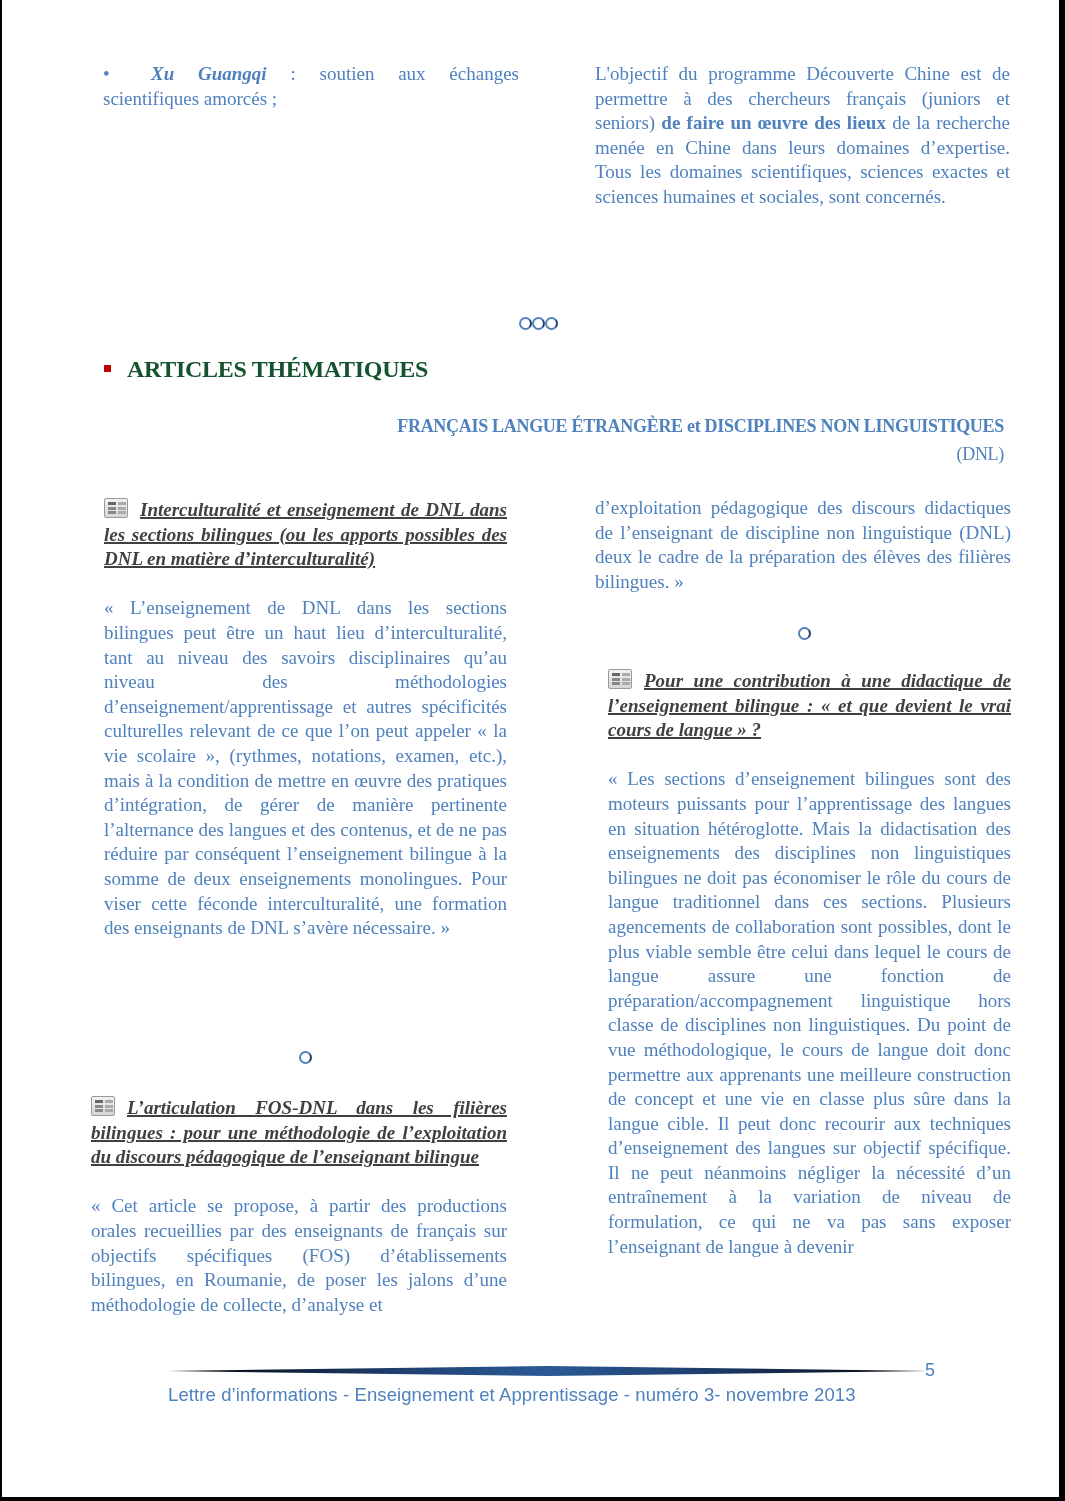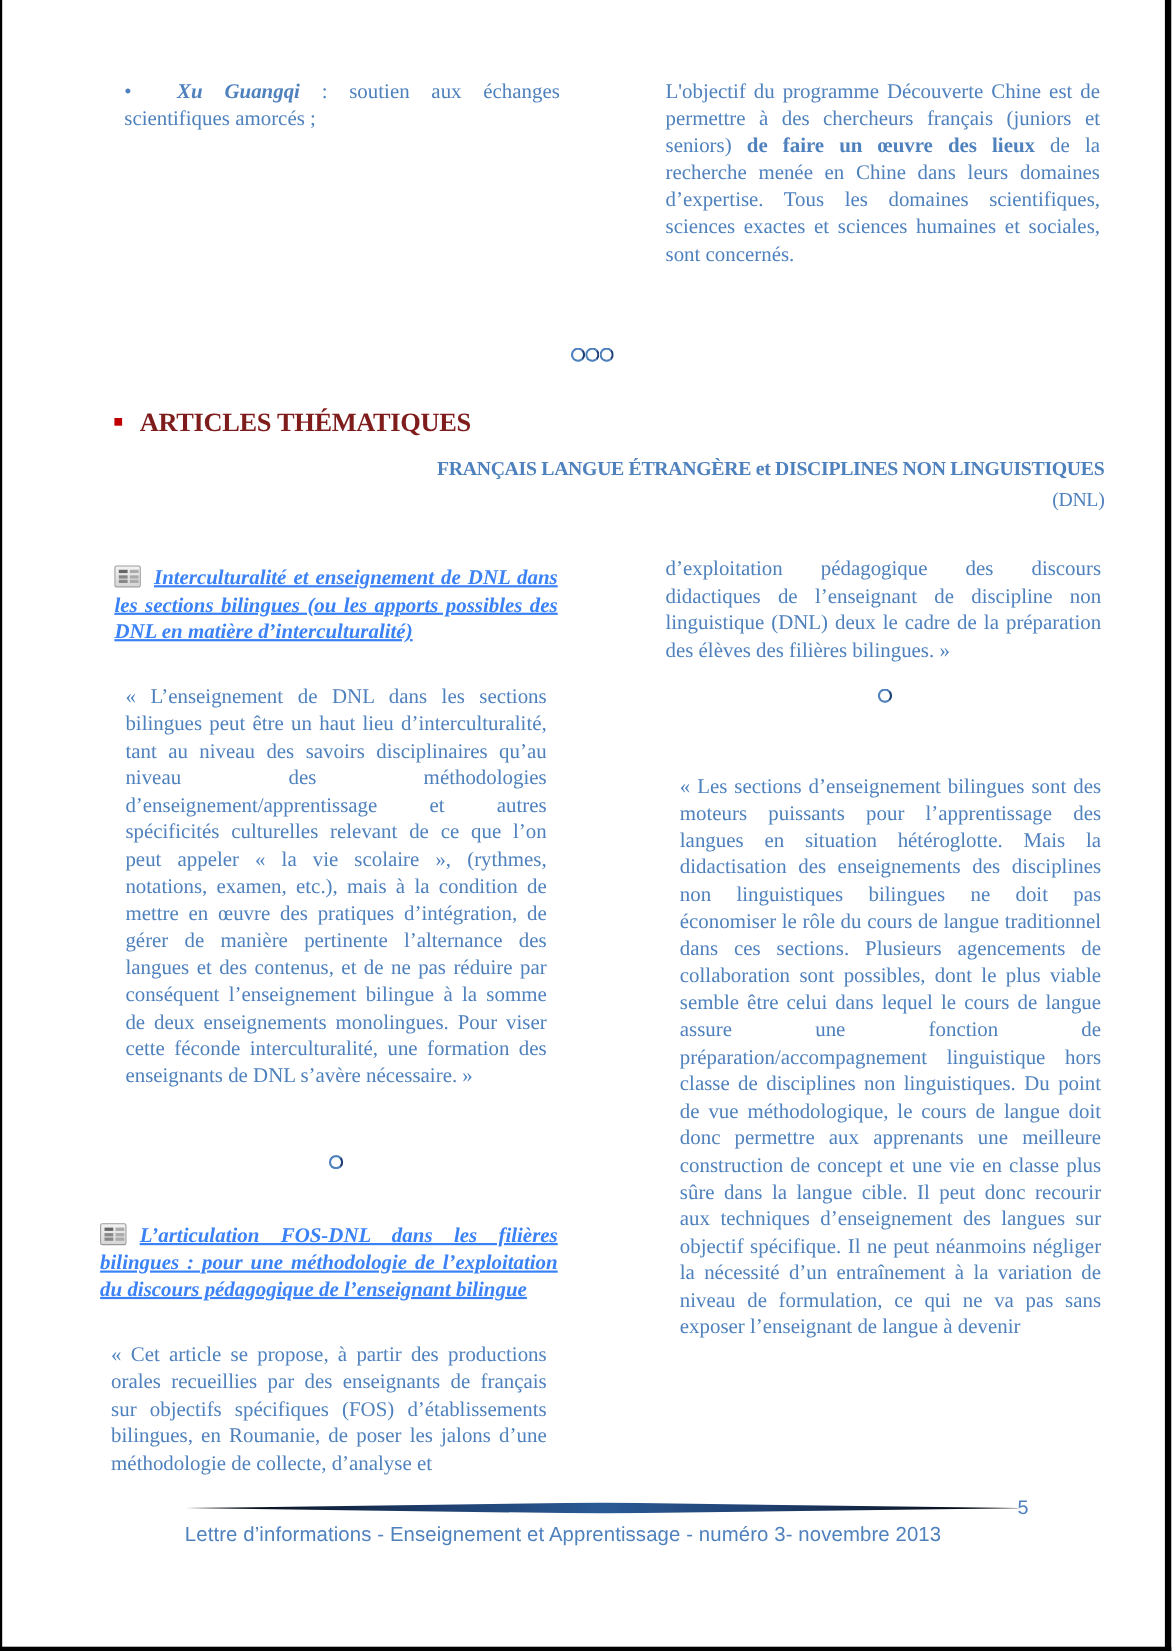--- a/index.html
+++ b/index.html
@@ -7,36 +7,36 @@
     width:1065px; height:1501px; position:relative; overflow:hidden;
     background:#ffffff;
     font-family:"Liberation Serif", serif;
     color:#4f81bd;
   }
   .frame-left { position:absolute; left:0; top:0; width:2px; height:1501px; background:#000; }
   .frame-right { position:absolute; left:1059px; top:0; width:6px; height:1501px; background:#000; }
   .frame-bottom { position:absolute; left:0; top:1497px; width:1065px; height:4px; background:#000; }
 
   .col { position:absolute; font-size:19px; line-height:24.6px; text-align:justify; color:#4f81bd; }
-  .col p { margin:10px; }
+  .col p { margin:0; }
   .col .gap { height:24.6px; }
   .bullet-dot { display:inline-block; width:48px; }
   .bold { font-weight:bold; }
   .ital-bold { font-weight:bold; font-style:italic; }
 
   .sep { position:absolute; color:#4f81bd; font-size:20px; letter-spacing:-2px; text-align:center; }
   .sep span { display:inline-block; width:13px; height:13px; border:2px solid #4f81bd; border-radius:50%; border-right-color:#1f3f77; margin:0 0px; box-sizing:border-box; }
 
-  .section-head { position:absolute; left:104px; top:356px; font-size:24px; font-weight:bold; color:#7f1d1d; font-family:"Liberation Serif", serif; letter-spacing:-0.3px;margin-top:16px;}
+  .section-head { position:absolute; left:104px; top:356px; font-size:24px; font-weight:bold; color:#14532d; font-family:"Liberation Serif", serif; letter-spacing:-0.3px;}
   .section-head .sq { display:inline-block; width:7px; height:7px; background:#c00000; margin-right:16px; vertical-align:middle; position:relative; top:-3px; }
 
   .subhead { position:absolute; left:104px; top:412px; width:900px; font-size:18px; line-height:28px; color:#4f81bd; letter-spacing:-0.3px;text-align:right; }
   .subhead .b { font-weight:bold; }
 
-  .art-title { font-size:19px; line-height:24.6px; font-weight:bold; font-style:italic; color:#3b82f6; text-decoration:underline; text-decoration-thickness:2px; text-align:justify;margin-top:16px; }
+  .art-title { font-size:19px; line-height:24.6px; font-weight:bold; font-style:italic; color:#404040; text-decoration:underline; text-decoration-thickness:2px; text-align:justify; }
   .news-icon { display:inline-block; width:24px; height:20px; border:1px solid #9a9a9a; border-radius:2px; background:linear-gradient(#f2f2f2,#d6d6d6); position:relative; vertical-align:top; margin-right:12px; box-sizing:border-box; }
   .news-icon::before { content:""; position:absolute; left:3px; top:3px; width:8px; height:3px; background:#666; box-shadow:10px 0 0 #aaa, 0 5px 0 #888, 0 9px 0 #888, 10px 5px 0 #aaa, 10px 9px 0 #aaa; }
 
   .footer-line { position:absolute; left:168px; top:1366px; width:760px; height:10px; }
   .page-num { position:absolute; left:925px; top:1360px; font-family:"Liberation Sans", sans-serif; font-size:18px; color:#4f81bd; }
   .footer-text { position:absolute; left:168px; top:1384px; width:770px; font-family:"Liberation Sans", sans-serif; font-size:18.5px; color:#4f81bd; letter-spacing:0.1px; white-space:nowrap; }
 </style>
 </head>
 <body>
 
@@ -82,20 +82,21 @@
 
 <div class="col" style="left:595px; top:496px; width:416px;">
   <p>d’exploitation pédagogique des discours didactiques de l’enseignant de discipline non linguistique (DNL) deux le cadre de la préparation des élèves des filières bilingues. »</p>
 </div>
 
 <div class="sep" style="left:794px; top:622px; width:20px;">
   <span></span>
 </div>
 
 <div class="col" style="left:608px; top:669px; width:403px;">
+  <div class="art-title"><span class="news-icon"></span><span>Pour une contribution à une didactique de l’enseignement bilingue : « et que devient le vrai cours de langue » ?</span></div>
   <div class="gap"></div>
   <p>« Les sections d’enseignement bilingues sont des moteurs puissants pour l’apprentissage des langues en situation hétéroglotte. Mais la didactisation des enseignements des disciplines non linguistiques bilingues ne doit pas économiser le rôle du cours de langue traditionnel dans ces sections. Plusieurs agencements de collaboration sont possibles, dont le plus viable semble être celui dans lequel le cours de langue assure une fonction de préparation/accompagnement linguistique hors classe de disciplines non linguistiques. Du point de vue méthodologique, le cours de langue doit donc permettre aux apprenants une meilleure construction de concept et une vie en classe plus sûre dans la langue cible. Il peut donc recourir aux techniques d’enseignement des langues sur objectif spécifique. Il ne peut néanmoins négliger la nécessité d’un entraînement à la variation de niveau de formulation, ce qui ne va pas sans exposer l’enseignant de langue à devenir</p>
 </div>
 
 <svg class="footer-line" viewBox="0 0 760 10" preserveAspectRatio="none">
   <defs>
     <linearGradient id="fg" x1="0" x2="1" y1="0" y2="0">
       <stop offset="0" stop-color="#000"></stop>
       <stop offset="0.3" stop-color="#1f3f6f"></stop>
       <stop offset="0.5" stop-color="#2a5a95"></stop>

